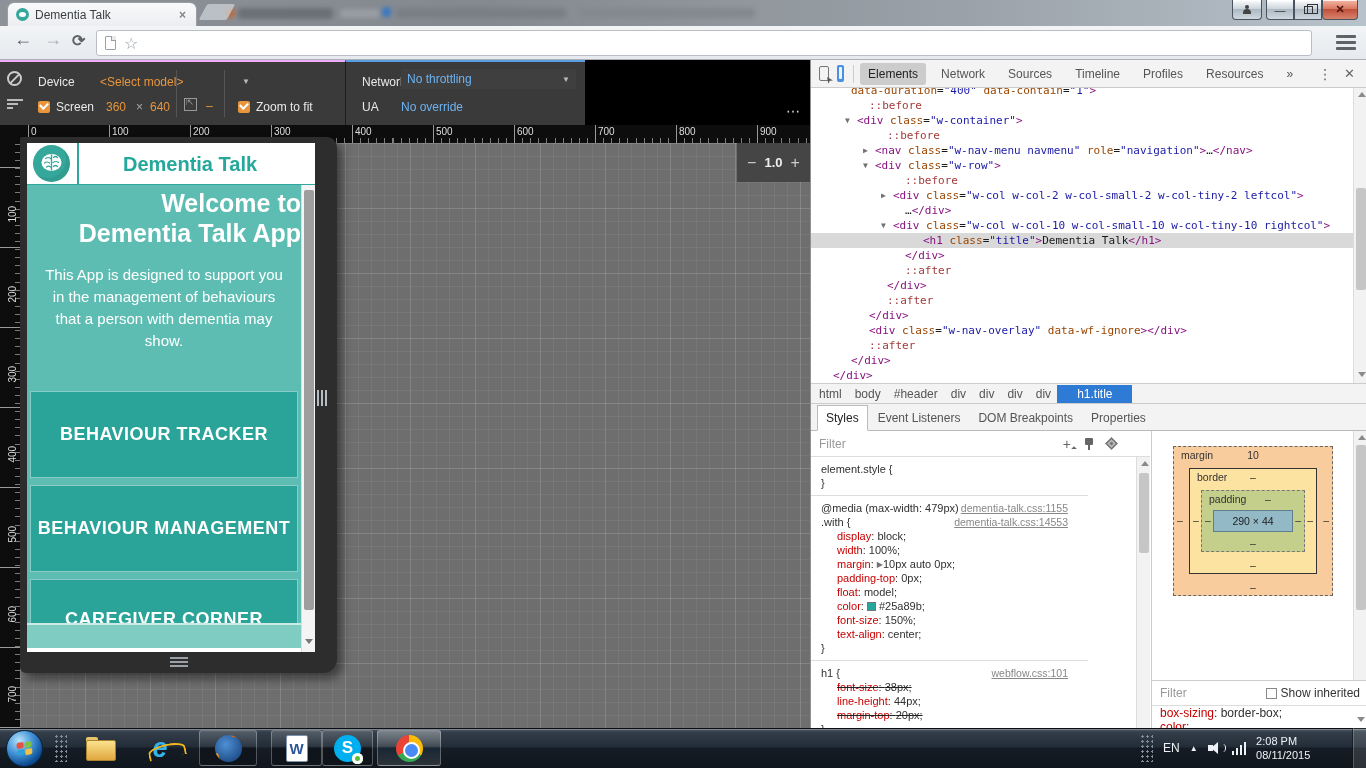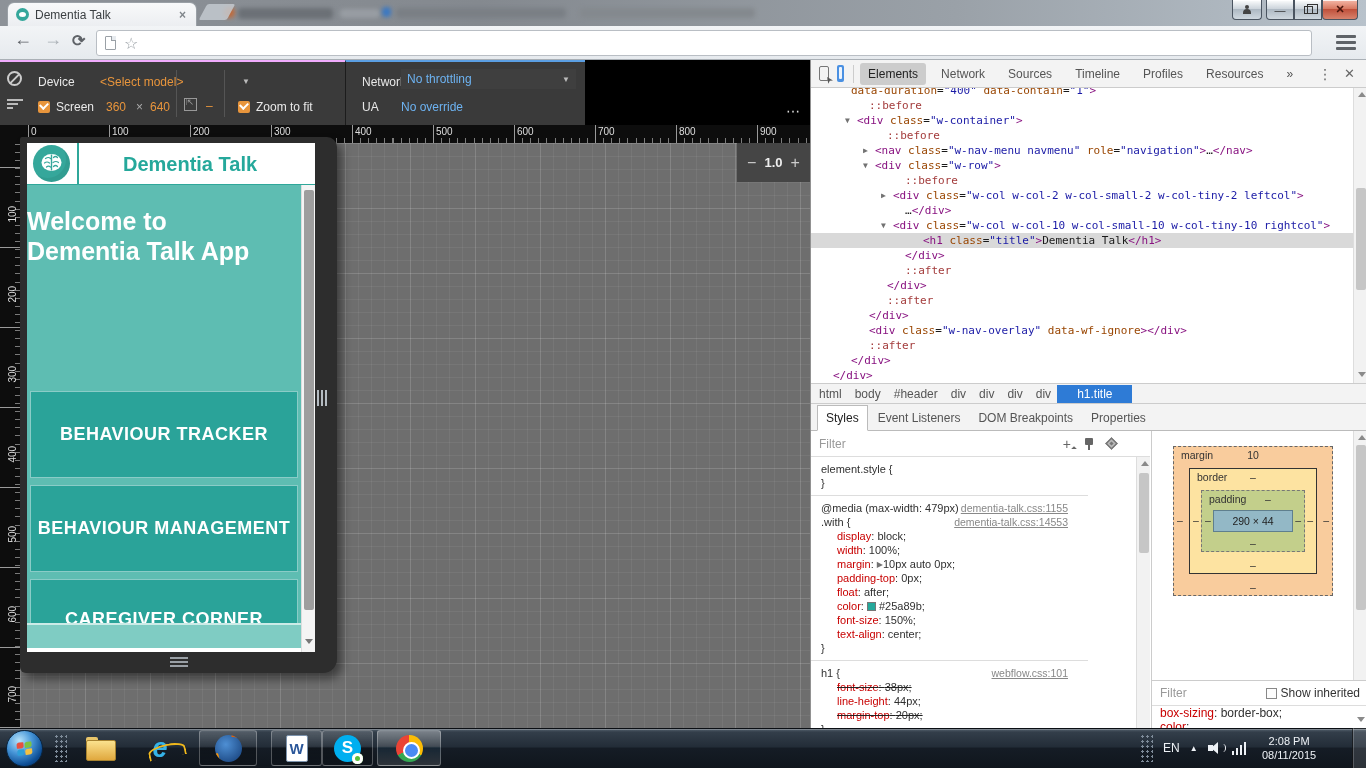--- a/index.html
+++ b/index.html
@@ -72,21 +72,21 @@
   #zoom-minus,#zoom-plus{font-size:16px}
   #emu-more{left:786px;top:103px;color:#ddd;font-size:14px;letter-spacing:1px}
   
   #device{left:20px;top:137px;width:317px;height:536px;background:#2d2d2d;border-radius:2px 10px 14px 6px;box-shadow:5px 6px 10px rgba(0,0,0,.45);z-index:1}
   #screen{position:absolute;left:7px;top:6px;width:288px;height:509px;background:#fff;overflow:hidden}
   #app-header{position:absolute;left:0;top:0;width:100%;height:42px;background:#fff;border-bottom:1px solid #2fa79a}
   #brain-badge{position:absolute;left:6px;top:2px;width:37px;height:37px;border-radius:50%;background:#35a79b;box-shadow:inset -4px -4px 0 rgba(0,0,0,.06)}
   #app-header .divider{position:absolute;left:50px;top:0;width:2px;height:42px;background:#2fa79a}
   #app-title{position:absolute;left:52px;right:14px;top:0;height:42px;display:flex;align-items:center;justify-content:center;font-size:20px;font-weight:bold;color:#25a89b}
   #app-body{position:absolute;left:0;top:42px;width:100%;height:467px;background:#5ebdb2}
-  #welcome{position:absolute;left:0;top:21px;width:274px;text-align:left;color:#fff;font-size:25px;font-weight:bold;line-height:30px}
+  #welcome{position:absolute;left:0;top:3px;width:274px;text-align:right;color:#fff;font-size:25px;font-weight:bold;line-height:30px}
   #para{position:absolute;left:2px;top:79px;width:270px;text-align:center;color:#fff;font-size:15px;line-height:22px}
   .app-btn{position:absolute;left:3px;width:268px;background:#2aa399;border:1px solid rgba(255,255,255,.45);color:#fff;display:flex;align-items:center;justify-content:center;font-size:18px;font-weight:bold;letter-spacing:.5px}
   #strip{position:absolute;left:0;top:438px;width:274px;height:25px;background:#7fccc3;border-top:2px solid rgba(255,255,255,.6)}
   #white-sliver{position:absolute;left:0;top:463px;width:274px;height:4px;background:#fff}
   #app-scroll{position:absolute;right:0;top:42px;width:14px;height:467px;background:#f4f4f4;border-left:1px solid #ddd}
   #app-thumb{position:absolute;left:2px;top:5px;width:10px;height:420px;background:#9e9e9e;border-radius:2px}
   #app-scroll .dn{position:absolute;left:3px;bottom:8px;width:0;height:0;border-left:4px solid transparent;border-right:4px solid transparent;border-top:5px solid #777}
   #bezel-handle{position:absolute;left:150px;bottom:6px;width:18px;height:10px}
   #bezel-handle i{display:block;height:2px;background:#9aa0a6;margin-bottom:2px}
   #grip{left:317px;top:390px;width:12px;height:16px;display:flex;gap:2px;z-index:2}
@@ -177,21 +177,21 @@
   #chrome-icon:after{content:"";position:absolute;left:7px;top:7px;width:13px;height:13px;border-radius:50%;background:#4a8af4;border:2.5px solid #fff}
   #tray{left:1140px;top:728px;width:212px;height:40px;display:flex;align-items:center;gap:10px;z-index:6;color:#eef2f6}
   #tray-arrow{font-size:8px}
   #spk{width:14px;height:14px;position:relative}
   #spk:before{content:"";position:absolute;left:0;top:4px;width:5px;height:6px;background:#eef2f6}
   #spk:after{content:"";position:absolute;left:3px;top:1px;border-top:6px solid transparent;border-bottom:6px solid transparent;border-right:7px solid #eef2f6}
   #spk .wave{position:absolute;left:11px;top:3px;width:7px;height:8px;border:1.5px solid #eef2f6;border-left:none;border-top:none;border-bottom:none;border-radius:0 50% 50% 0}
   #bars{display:flex;align-items:flex-end;gap:1.5px;height:13px}
   #bars i{width:2.5px;background:#eef2f6}
   #bars i:nth-child(1){height:4px}#bars i:nth-child(2){height:7px}#bars i:nth-child(3){height:10px}#bars i:nth-child(4){height:13px}
-  #clock{text-align:center;font-size:11px;line-height:14px;width:66px}
+  #clock{text-align:left;font-size:11px;line-height:14px;width:66px}
   #showdesk{left:1352px;top:728px;width:14px;height:40px;background:rgba(255,255,255,.12);border-left:1px solid rgba(0,0,0,.6);box-shadow:inset 1px 0 0 rgba(255,255,255,.2);z-index:6}
 </style>
 </head>
 <body>
 
 <div class="abs" id="glass">
   <div class="blur-blob" style="left:224px;top:7px;width:11px;height:11px;border-radius:50%;background:#c06a3a"></div>
   <div class="blur-blob" style="left:238px;top:8px;width:95px;height:11px;background:#6b7076"></div>
   <div class="blur-blob" style="left:340px;top:9px;width:40px;height:9px;background:#989da3"></div>
   <div class="blur-blob" style="left:382px;top:7px;width:9px;height:10px;background:#3b78c2"></div>
@@ -280,20 +280,26 @@
         </svg>
       </div>
       <div class="divider"></div>
       <div id="app-title">Dementia Talk</div>
     </div>
     <div id="app-body">
       <div id="welcome">
           <div>Welcome to</div>
           <div>Dementia Talk App</div>
         </div>
+      <div id="para">
+          <div>This  App is designed to support you</div>
+          <div>in the management of behaviours</div>
+          <div>that a person with dementia may</div>
+          <div>show.</div>
+        </div>
       <div id="appbtns">
           <div class="app-btn" style="top: 206px; height: 87px;">BEHAVIOUR TRACKER</div>
           <div class="app-btn" style="top: 300px; height: 87px;">BEHAVIOUR MANAGEMENT</div>
           <div class="app-btn" style="top: 394px; height: 81px;">CAREGIVER CORNER</div>
         </div>
       <div id="strip"></div>
       <div id="white-sliver"></div>
     </div>
     <div id="app-scroll">
       <div id="app-thumb"></div>
@@ -373,21 +379,21 @@
           <div class="rline"><span class="sp-sel">element.style {</span></div>
           <div class="rline"><span class="sp-sel">}</span></div>
         </div>
         <div class="rule">
           <div class="rline"><span class="lnk">dementia-talk.css:1155</span><span class="sp-sel">@media (max-width: 479px)</span></div>
           <div class="rline"><span class="lnk">dementia-talk.css:14553</span><span class="sp-sel">.with {</span></div>
           <div class="rline rprop"><span><span class="sp-n">display</span><span class="sp-v">: </span><span class="sp-v">block;</span></span></div>
           <div class="rline rprop"><span><span class="sp-n">width</span><span class="sp-v">: </span><span class="sp-v">100%;</span></span></div>
           <div class="rline rprop"><span><span class="sp-n">margin</span><span class="sp-v">: </span><span class="m-arrow">▶</span><span class="sp-v">10px auto 0px;</span></span></div>
           <div class="rline rprop"><span><span class="sp-n">padding-top</span><span class="sp-v">: </span><span class="sp-v">0px;</span></span></div>
-          <div class="rline rprop"><span><span class="sp-n">float</span><span class="sp-v">: </span><span class="sp-v">after;</span></span></div>
+          <div class="rline rprop"><span><span class="sp-n">float</span><span class="sp-v">: </span><span class="sp-v">model;</span></span></div>
           <div class="rline rprop"><span><span class="sp-n">color</span><span class="sp-v">: </span><span class="swatch" style="background: rgb(37, 168, 155);"></span><span class="sp-v">#25a89b;</span></span></div>
           <div class="rline rprop"><span><span class="sp-n">font-size</span><span class="sp-v">: </span><span class="sp-v">150%;</span></span></div>
           <div class="rline rprop"><span><span class="sp-n">text-align</span><span class="sp-v">: </span><span class="sp-v">center;</span></span></div>
           <div class="rline"><span class="sp-sel">}</span></div>
         </div>
         <div class="rule">
           <div class="rline"><span class="lnk">webflow.css:101</span><span class="sp-sel">h1 {</span></div>
           <div class="rline rprop"><span class="strike"><span class="sp-n">font-size</span><span class="sp-v">: </span><span class="sp-v">38px;</span></span></div>
           <div class="rline rprop"><span><span class="sp-n">line-height</span><span class="sp-v">: </span><span class="sp-v">44px;</span></span></div>
           <div class="rline rprop"><span class="strike"><span class="sp-n">margin-top</span><span class="sp-v">: </span><span class="sp-v">20px;</span></span></div>

